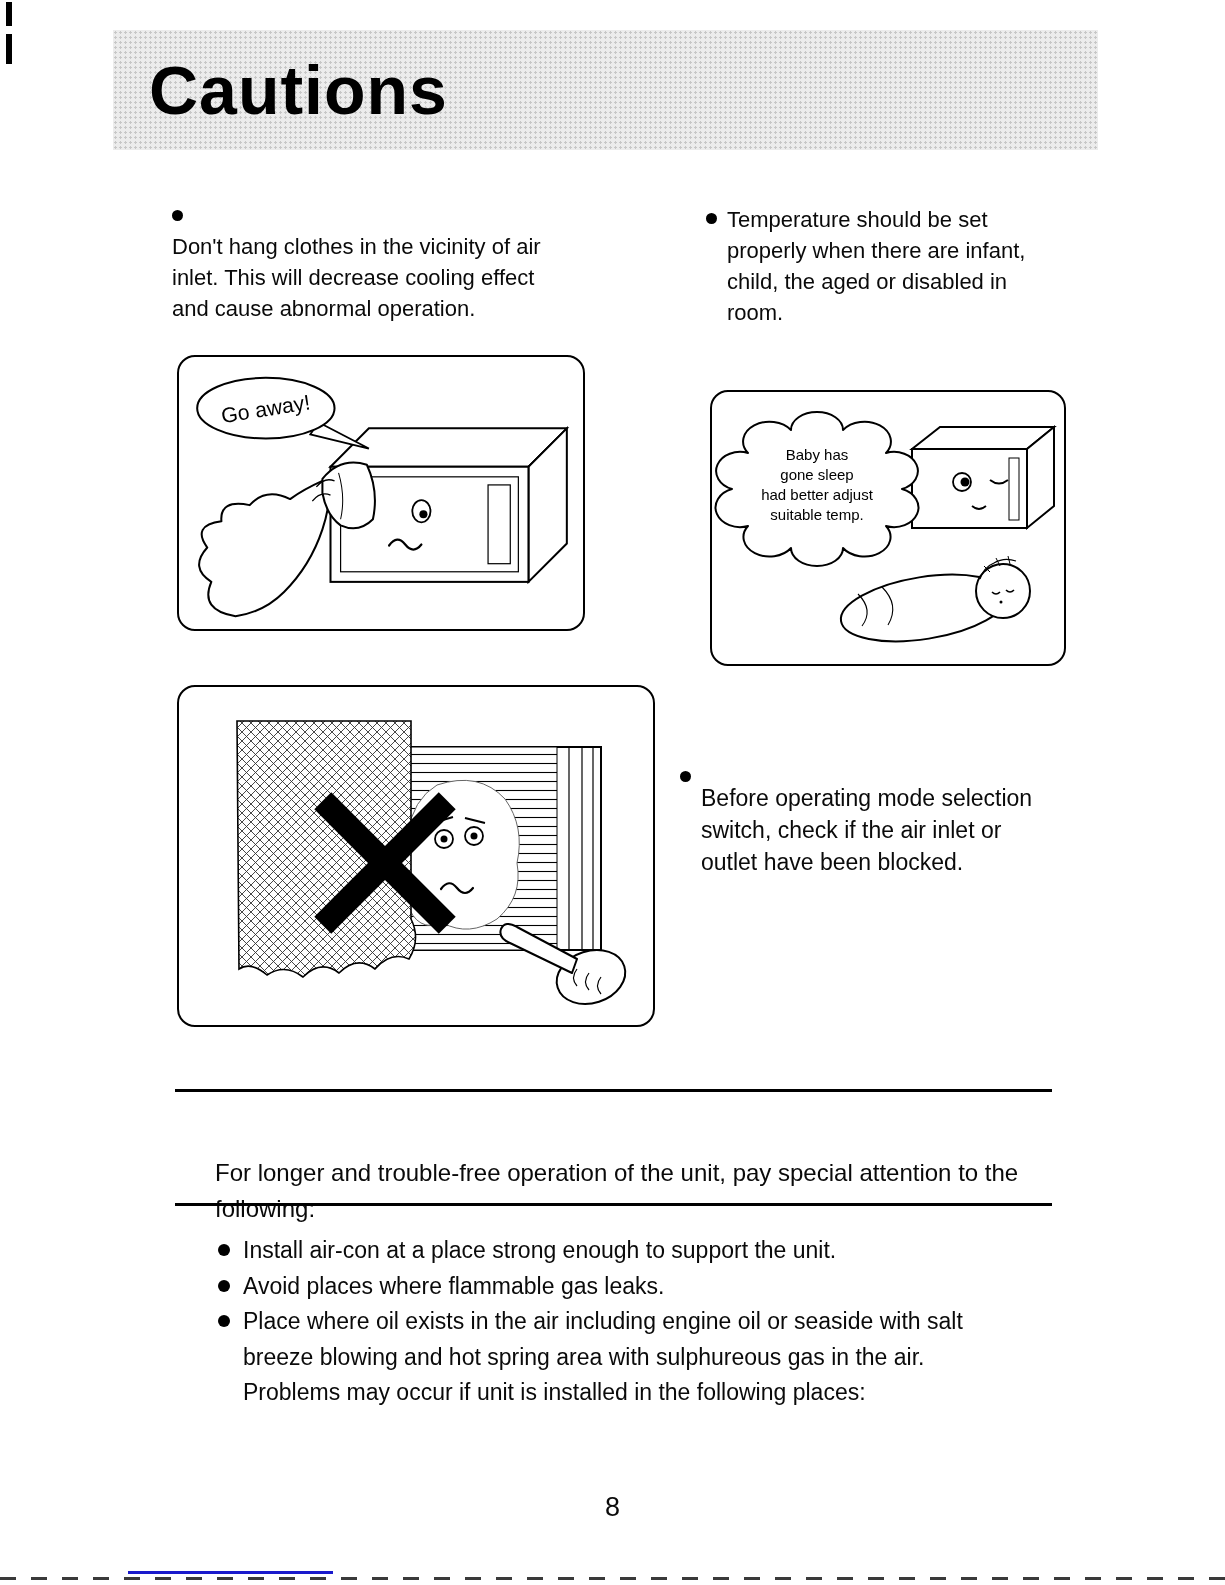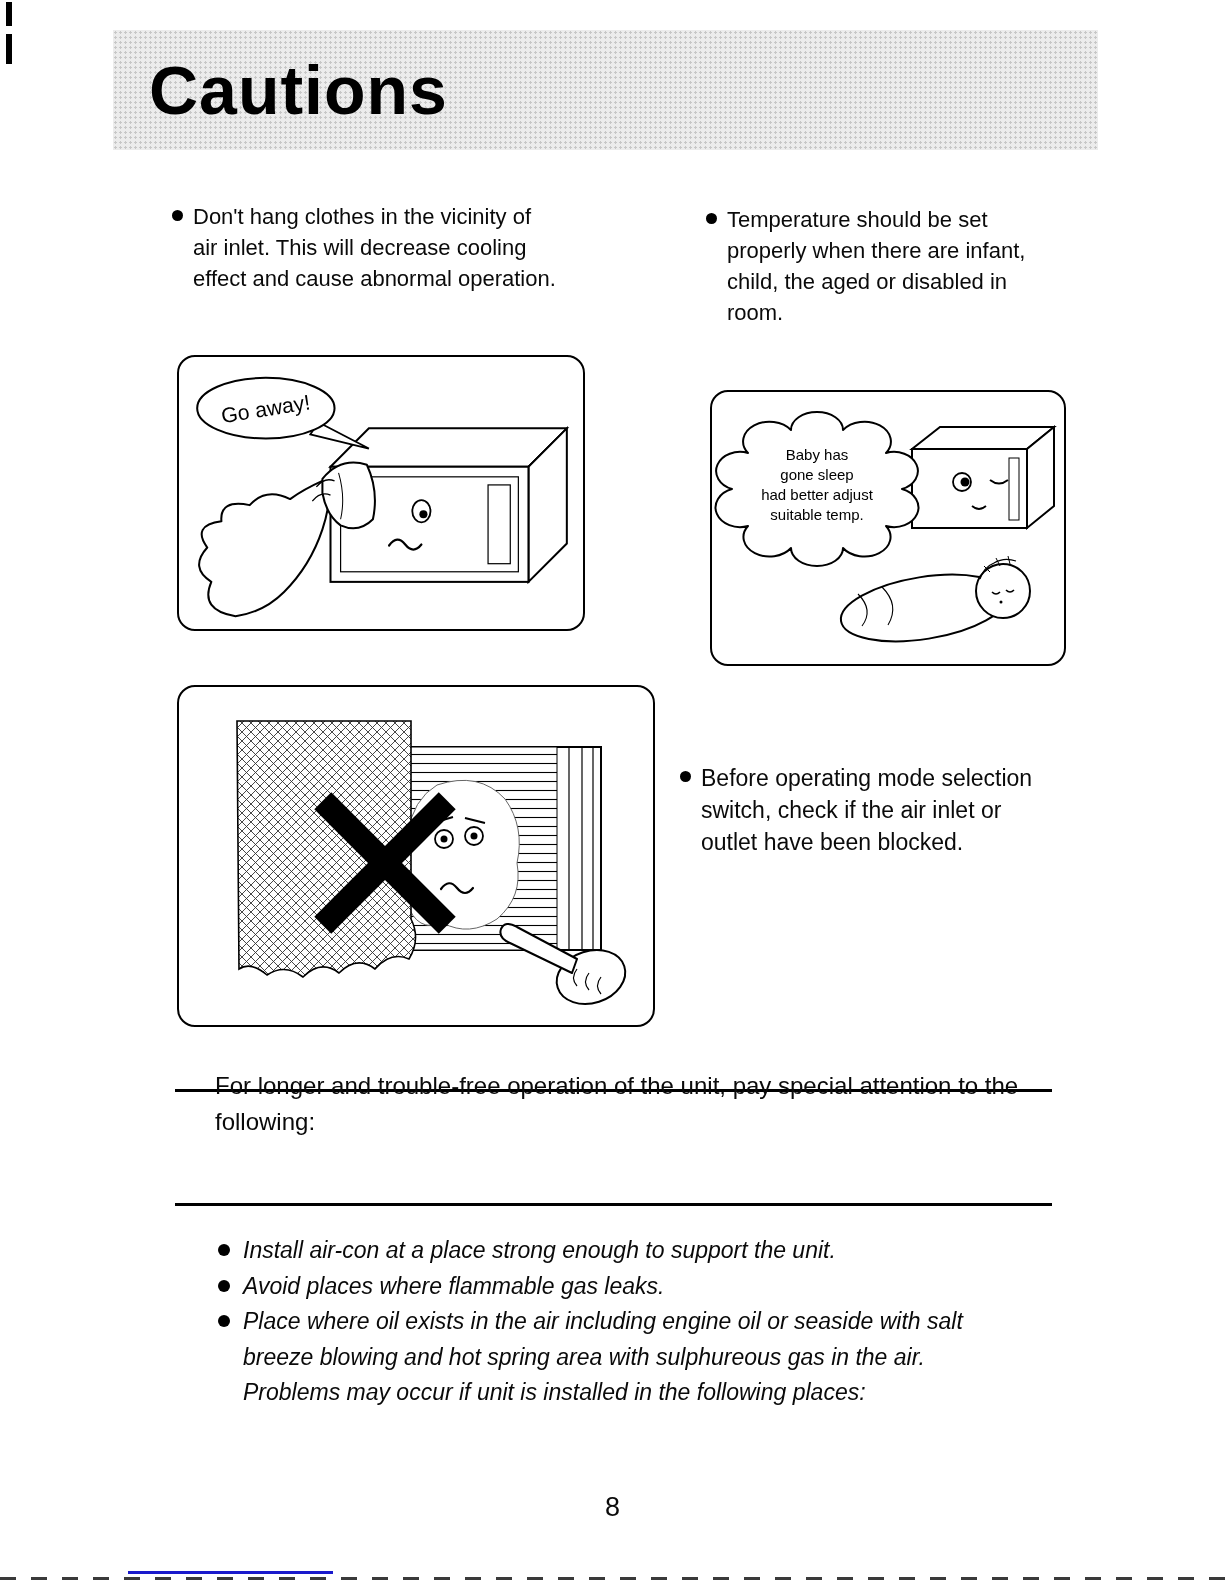--- a/index.html
+++ b/index.html
@@ -19,38 +19,38 @@
     background-color:#ececec;
     background-image:radial-gradient(#c7c7c7 1.1px, transparent 1.35px);
     background-size:5px 5px;
     display:flex;align-items:center;
   }
   #page-title{margin:0 0 0 36px;font-size:68px;font-weight:bold;letter-spacing:1px;color:#000;}
   
   .bullet-row{position:absolute;display:flex;gap:10px;}
   .dot{width:11px;height:11px;border-radius:50%;background:#000;flex:0 0 auto;margin-top:9px;}
   .bullet-text{font-size:22px;line-height:31px;}
-  #bullet-clothes{left:172px;top:201px;width:386px;}
+  #bullet-clothes{left:172px;top:201px;width:386px;flex-direction:column;}
   #bullet-temp{left:706px;top:204px;width:358px;}
   #bullet-mode{left:680px;top:762px;width:384px;}
-  #bullet-mode .bullet-text{font-size:23px;line-height:32px;}
+  #bullet-mode .bullet-text{font-size:23px;line-height:32px;margin-top:20px;}
   
   .figbox{position:absolute;border:2px solid #000;border-radius:18px;background:#fff;overflow:hidden;}
   .figbox svg{display:block;width:100%;height:100%;}
   #fig-clothes{left:177px;top:355px;width:404px;height:272px;}
   #fig-baby{left:710px;top:355px;width:352px;height:272px;margin-top:35px;}
   #fig-blocked{left:177px;top:685px;width:474px;height:338px;}
   svg text{font-family:"Liberation Sans", sans-serif;fill:#000;}
   
   .rule{position:absolute;height:0;border-top:3px solid #000;}
   #rule-top{left:175px;top:1089px;width:877px;}
   #rule-bottom{left:175px;top:1203px;width:877px;}
-  #notice-intro{position:absolute;left:215px;top:1068px;width:852px;font-size:24px;line-height:36px;}
+  #notice-intro{position:absolute;left:215px;top:1155px;width:852px;font-size:24px;line-height:36px;}
   #notice-list{position:absolute;left:218px;top:1233px;width:816px;}
-  .notice-item{display:flex;gap:13px;font-size:23px;line-height:35.5px;font-style:italic;}
+  .notice-item{display:flex;gap:13px;font-size:23px;line-height:35.5px;}
   .notice-item .dot{width:12px;height:12px;margin-top:11px;}
   #page-number{position:absolute;left:0;top:1492px;width:100%;text-align:center;font-size:27px;}
 </style>
 </head>
 <body>
 
 <div class="page">
 
   <div class="edge-mark" style="left:6px;top:2px;width:6px;height:24px;"></div>
   <div class="edge-mark" style="left:6px;top:34px;width:6px;height:30px;"></div>

